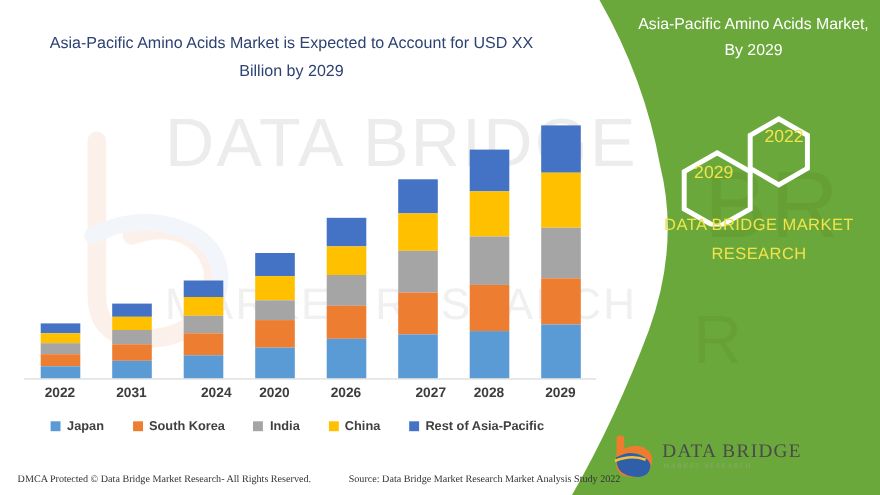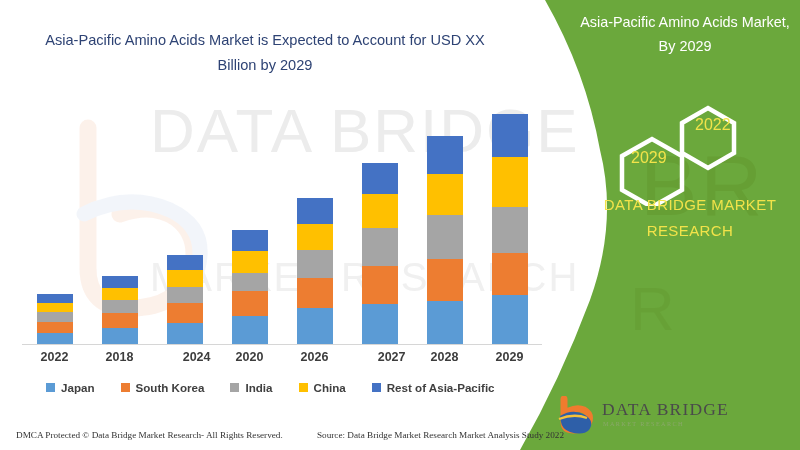--- a/index.html
+++ b/index.html
@@ -252,21 +252,21 @@
           <div class="seg" style="height: 42px; background: rgb(237, 125, 49);"></div>
           <div class="seg" style="height: 46px; background: rgb(165, 165, 165);"></div>
           <div class="seg" style="height: 50px; background: rgb(255, 192, 0);"></div>
           <div class="seg" style="height: 43px; background: rgb(68, 114, 196);"></div>
         </div>
       </div>
     <div id="axis-line"></div>
   </div>
   <div id="x-labels">
       <div class="x-label" style="left: 6.5px;">2022</div>
-      <div class="x-label" style="left: 71.5px;">2018</div>
+      <div class="x-label" style="left: 71.5px;">2031</div>
       <div class="x-label" style="left: 136.5px; text-align: right;">2024</div>
       <div class="x-label" style="left: 201.5px;">2020</div>
       <div class="x-label" style="left: 266.5px;">2026</div>
       <div class="x-label" style="left: 331.5px; text-align: right;">2027</div>
       <div class="x-label" style="left: 396.5px;">2028</div>
       <div class="x-label" style="left: 461.5px;">2029</div>
     </div>
 
   <div id="legend">
       <div class="legend-item">

